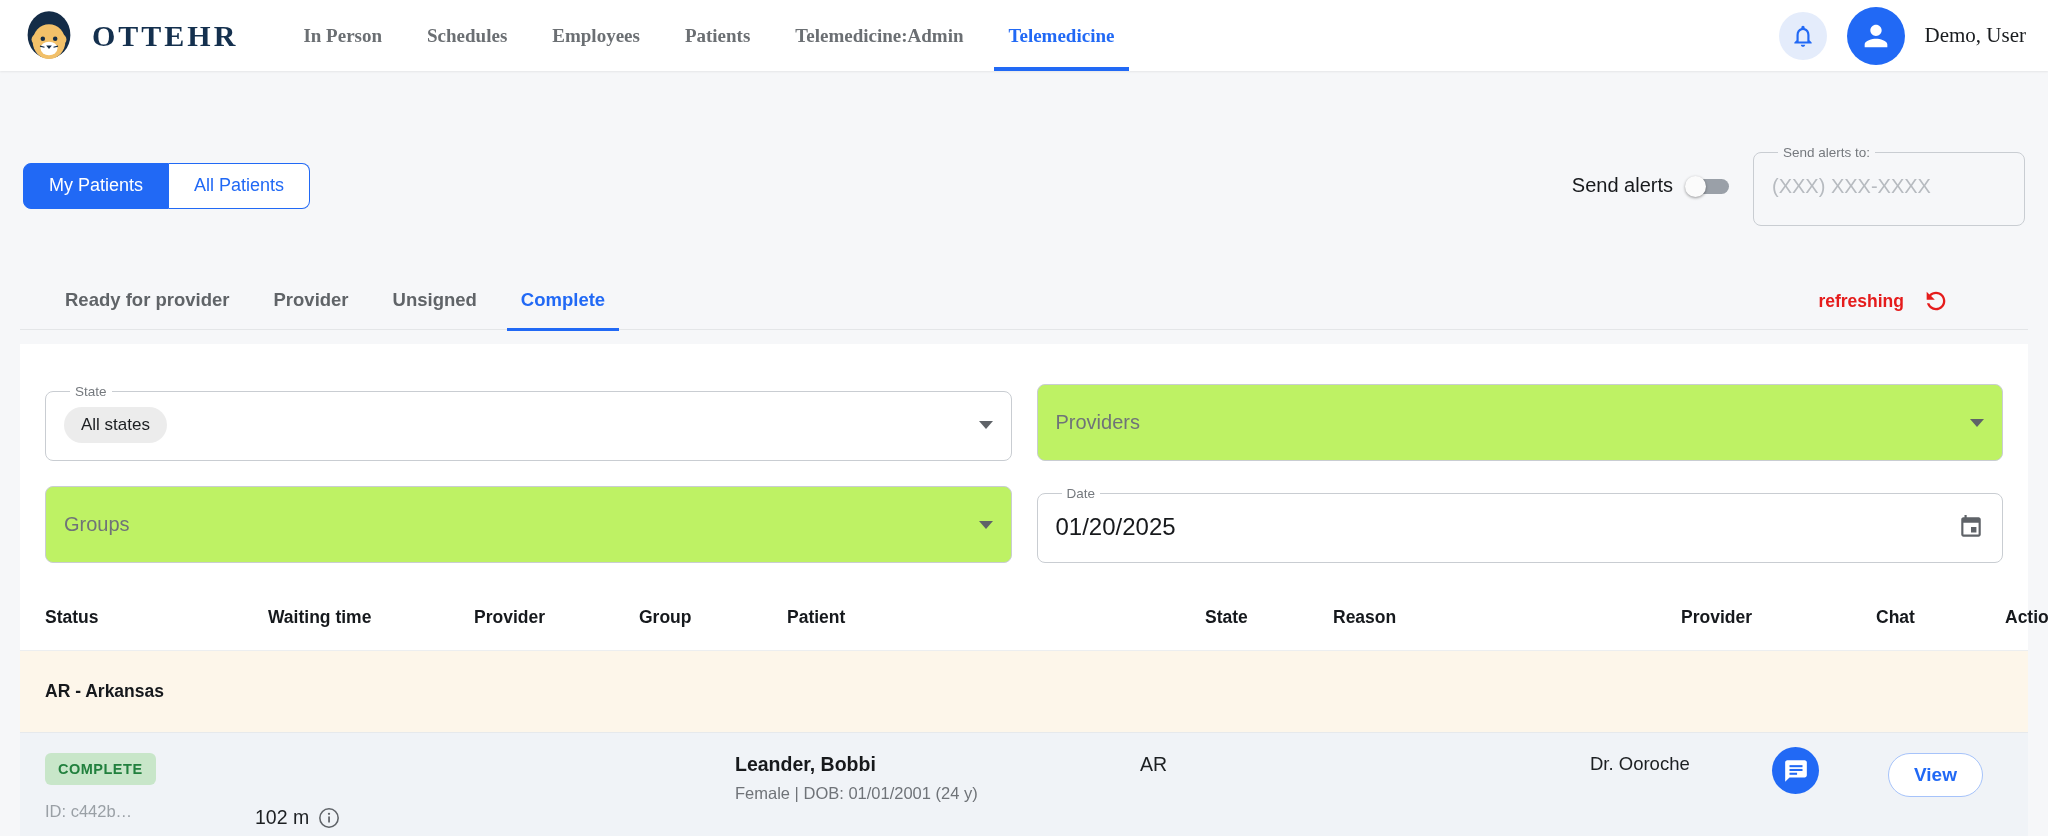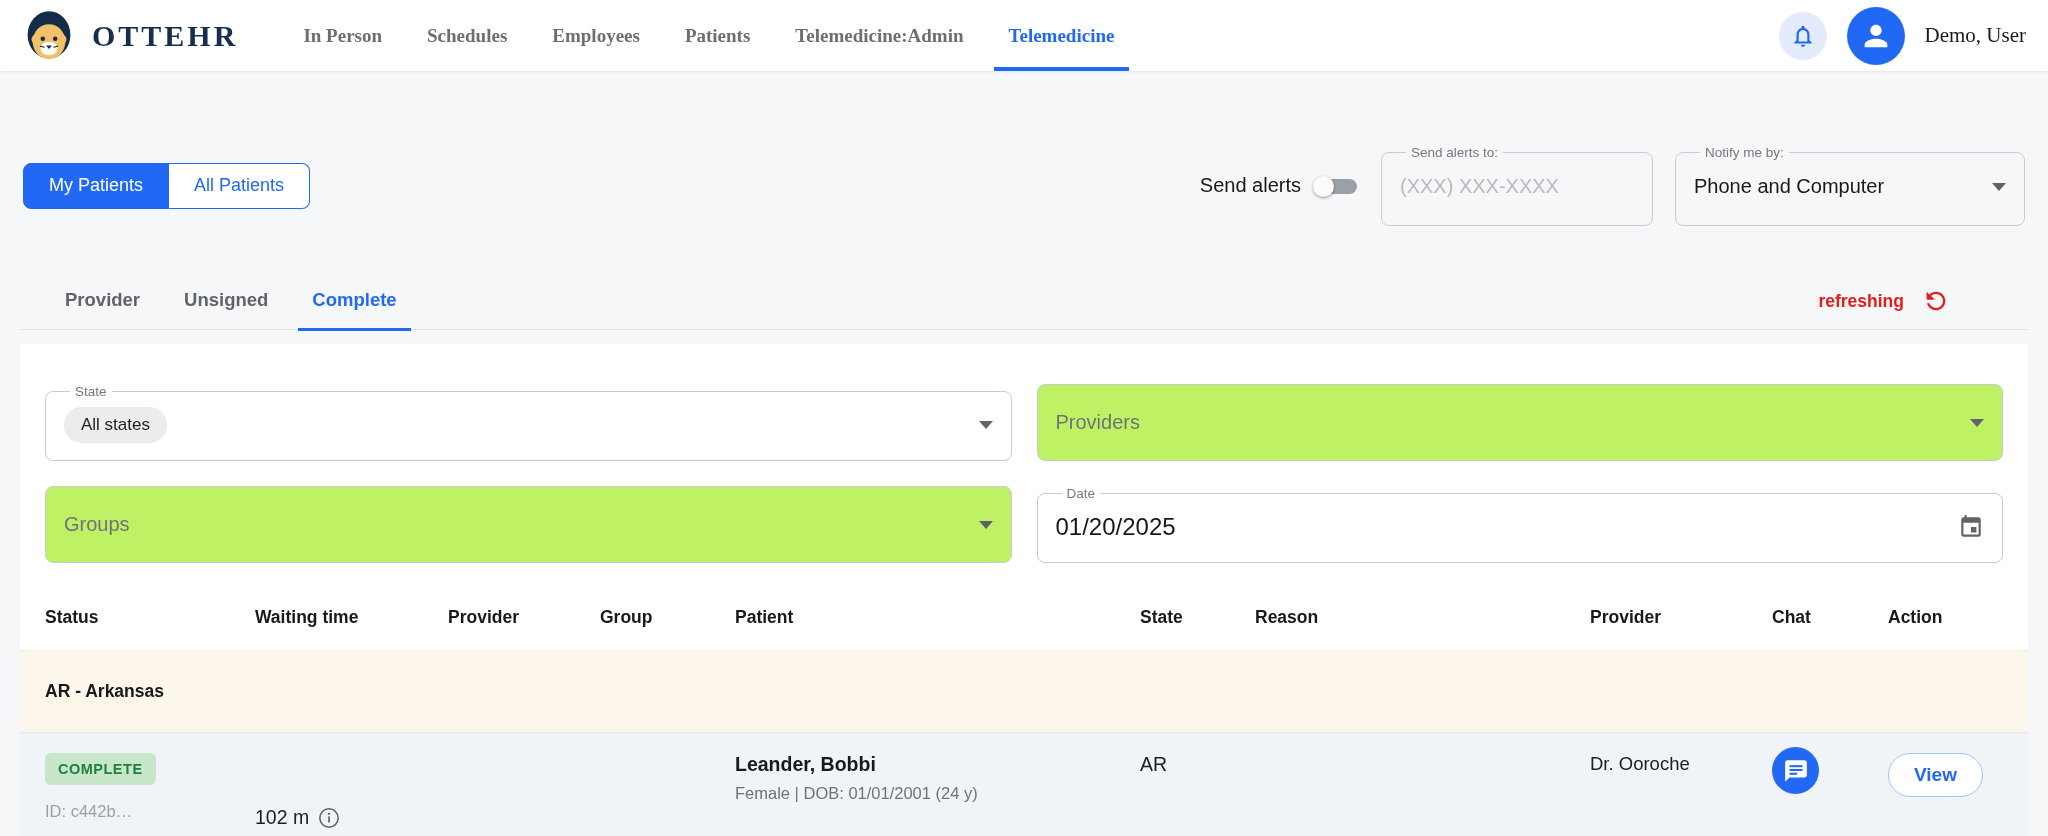--- a/index.html
+++ b/index.html
@@ -74,21 +74,21 @@
     color: #1c1f22; margin-top: -10px; }
   .state-inner, .date-inner { display: flex; align-items: center; width: 100%; }
   .date-value { font-size: 24px; color: #17191c; margin-top: -10px; }
   .date-inner .cal { margin-left: auto; margin-top: -10px; display: flex; }
   .state-inner .caret { margin-top: -10px; }
 
   
   .grid-cols { display: grid;
     grid-template-columns: 210px 193px 152px 135px 405px 115px 335px 182px 116px 1fr;
     padding-left: 25px; }
-  .thead { margin-top: 44px; padding-bottom: 22px; }
+  .thead { margin-top: 44px; padding-bottom: 22px; gap: 13px; }
   .thead > div { font-size: 17.5px; font-weight: 700; color: #16191d; }
   .group-row { height: 82px; background: #fdf6ea; border-top: 1px solid #eceef0;
     display: flex; align-items: center; padding-left: 25px;
     font-size: 17.5px; font-weight: 700; color: #16191d; }
   .trow { background: #f0f3f7; border-top: 1px solid #e6e9ec; height: 150px; }
   .trow > div { padding-top: 20px; }
   .badge { display: inline-block; background: #c8e6c9; color: #22803e; font-size: 14.5px;
     font-weight: 700; letter-spacing: .5px; padding: 8px 13px; border-radius: 6px; }
   .row-id { margin-top: 17px; font-size: 16.5px; color: #9aa0a6; }
   .wait-cell { display: flex; align-items: center; gap: 9px; font-size: 19.5px; color: #1c1f22; }
@@ -161,30 +161,24 @@
       <span class="track"></span>
       <span class="thumb"></span>
     </span>
   </div>
 
   <fieldset class="mui-field alerts-to-field">
     <legend>Send alerts to:</legend>
     <input type="text" placeholder="(XXX) XXX-XXXX" style="">
   </fieldset>
 
-  <fieldset class="mui-field notify-field">
-    <legend>Notify me by:</legend>
-    <span class="notify-inner">
-      <span class="notify-value">Phone and Computer</span>
-      <span class="caret"></span>
-    </span>
-  </fieldset>
 </div>
 
 <div class="tabs-row">
+  <div class="tab">Ready for provider</div>
   <div class="tab">Provider</div>
   <div class="tab">Unsigned</div>
   <div class="tab active">Complete</div>
   <div class="refresh-box">
     <span class="refresh-label">refreshing</span>
     <span style="display:flex; transform:scaleX(-1);">
       <svg width="28" height="28" viewBox="0 0 24 24" fill="#e51c1c">
         <path d="M17.65 6.35C16.2 4.9 14.21 4 12 4c-4.42 0-7.99 3.58-7.99 8s3.57 8 7.99 8c3.73 0 6.84-2.55 7.73-6h-2.08c-.82 2.33-3.04 4-5.65 4-3.31 0-6-2.69-6-6s2.69-6 6-6c1.66 0 3.14.69 4.22 1.78L13 11h7V4l-2.35 2.35z"></path>
       </svg>
     </span>

